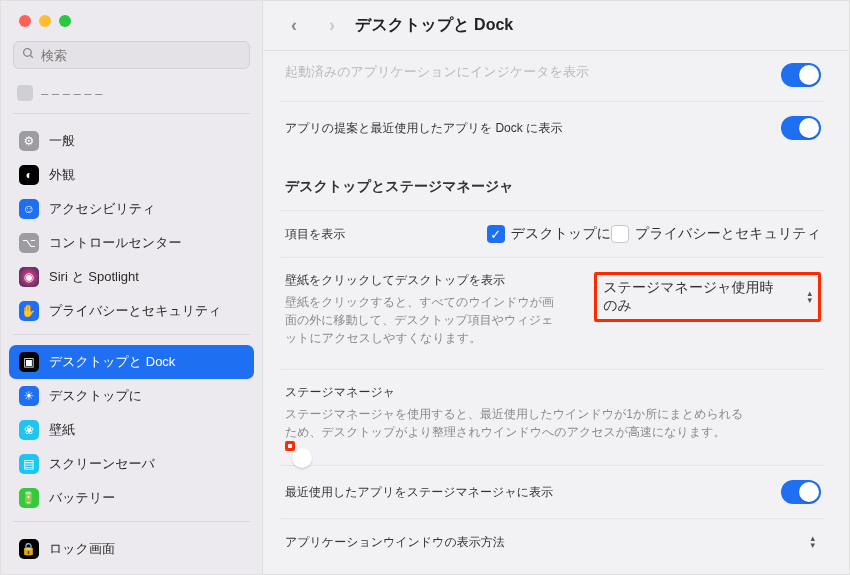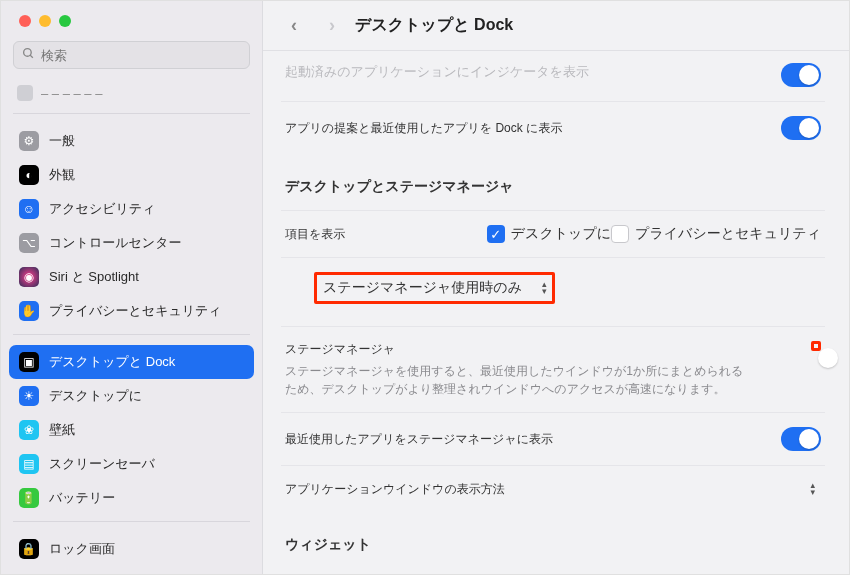--- a/index.html
+++ b/index.html
@@ -244,32 +244,36 @@
             <span>
               <span class="checkbox cb-on">✓</span><span>デスクトップに</span>
             </span>
             <span>
               <span class="checkbox cb-off"></span><span>プライバシーとセキュリティ</span>
             </span>
           </span>
         </div>
 
         <div class="row" style="align-items:flex-start;">
+          <div>
+            <div class="label-main">壁紙をクリックしてデスクトップを表示</div>
+            <div class="desc">壁紙をクリックすると、すべてのウインドウが画面の外に移動して、デスクトップ項目やウィジェットにアクセスしやすくなります。</div>
+          </div>
           <div class="dropdown red-box">
             <span>ステージマネージャ使用時のみ</span>
             <span class="caret">
                 <span>▴</span>
                 <span>▾</span>
               </span>
           </div>
         </div>
       </div>
 
       <div class="group">
-        <div class="row noborder" style="align-items:flex-start;">
+        <div class="row noborder" style="align-items:flex-start;flex-direction:column;">
           <div style="flex:1;">
             <div class="label-main">ステージマネージャ</div>
             <div class="desc" style="max-width:460px;">ステージマネージャを使用すると、最近使用したウインドウが1か所にまとめられるため、デスクトップがより整理されウインドウへのアクセスが高速になります。</div>
           </div>
           <span class="red-box" style="padding:2px;">
             <span class="toggle off"><span class="knob"></span></span>
           </span>
         </div>
 
         <div class="row">

